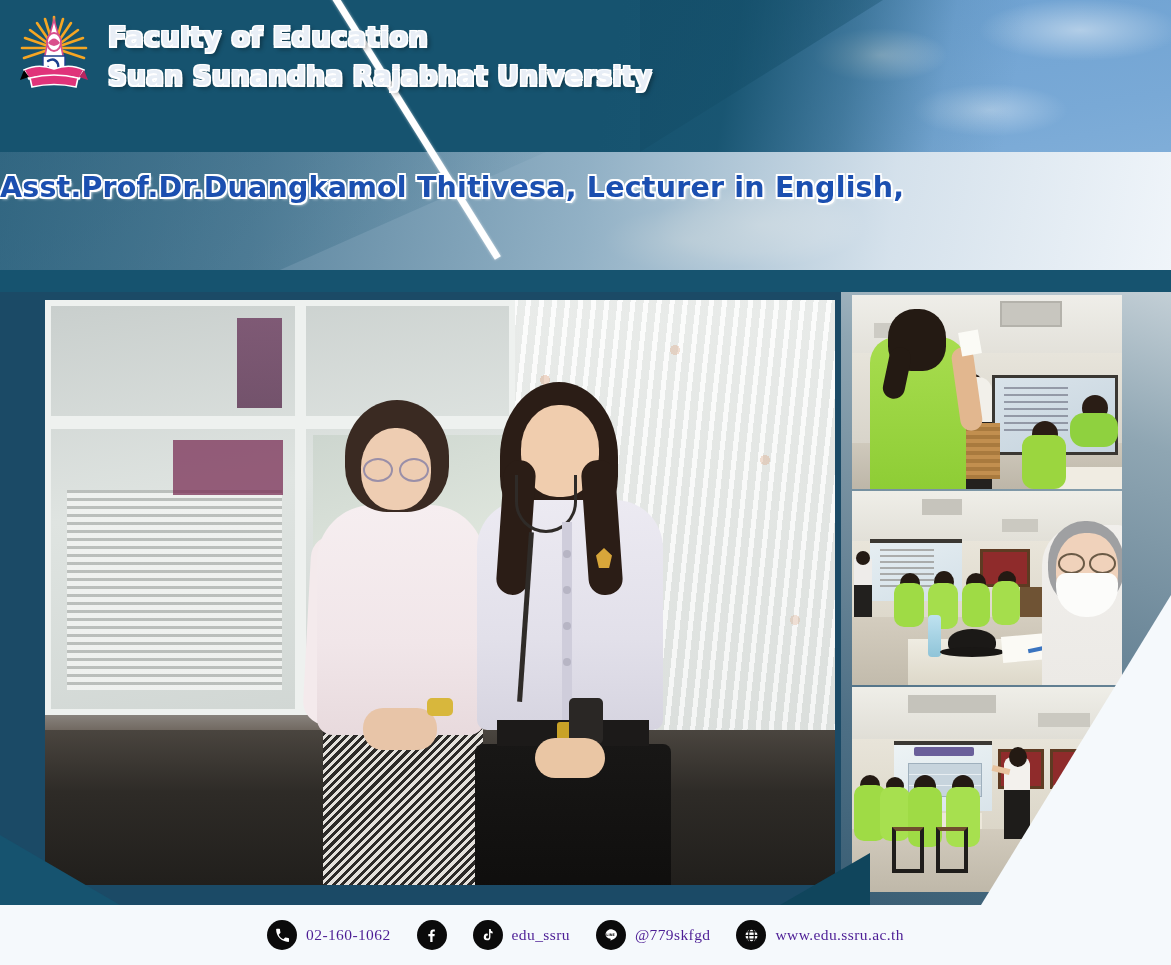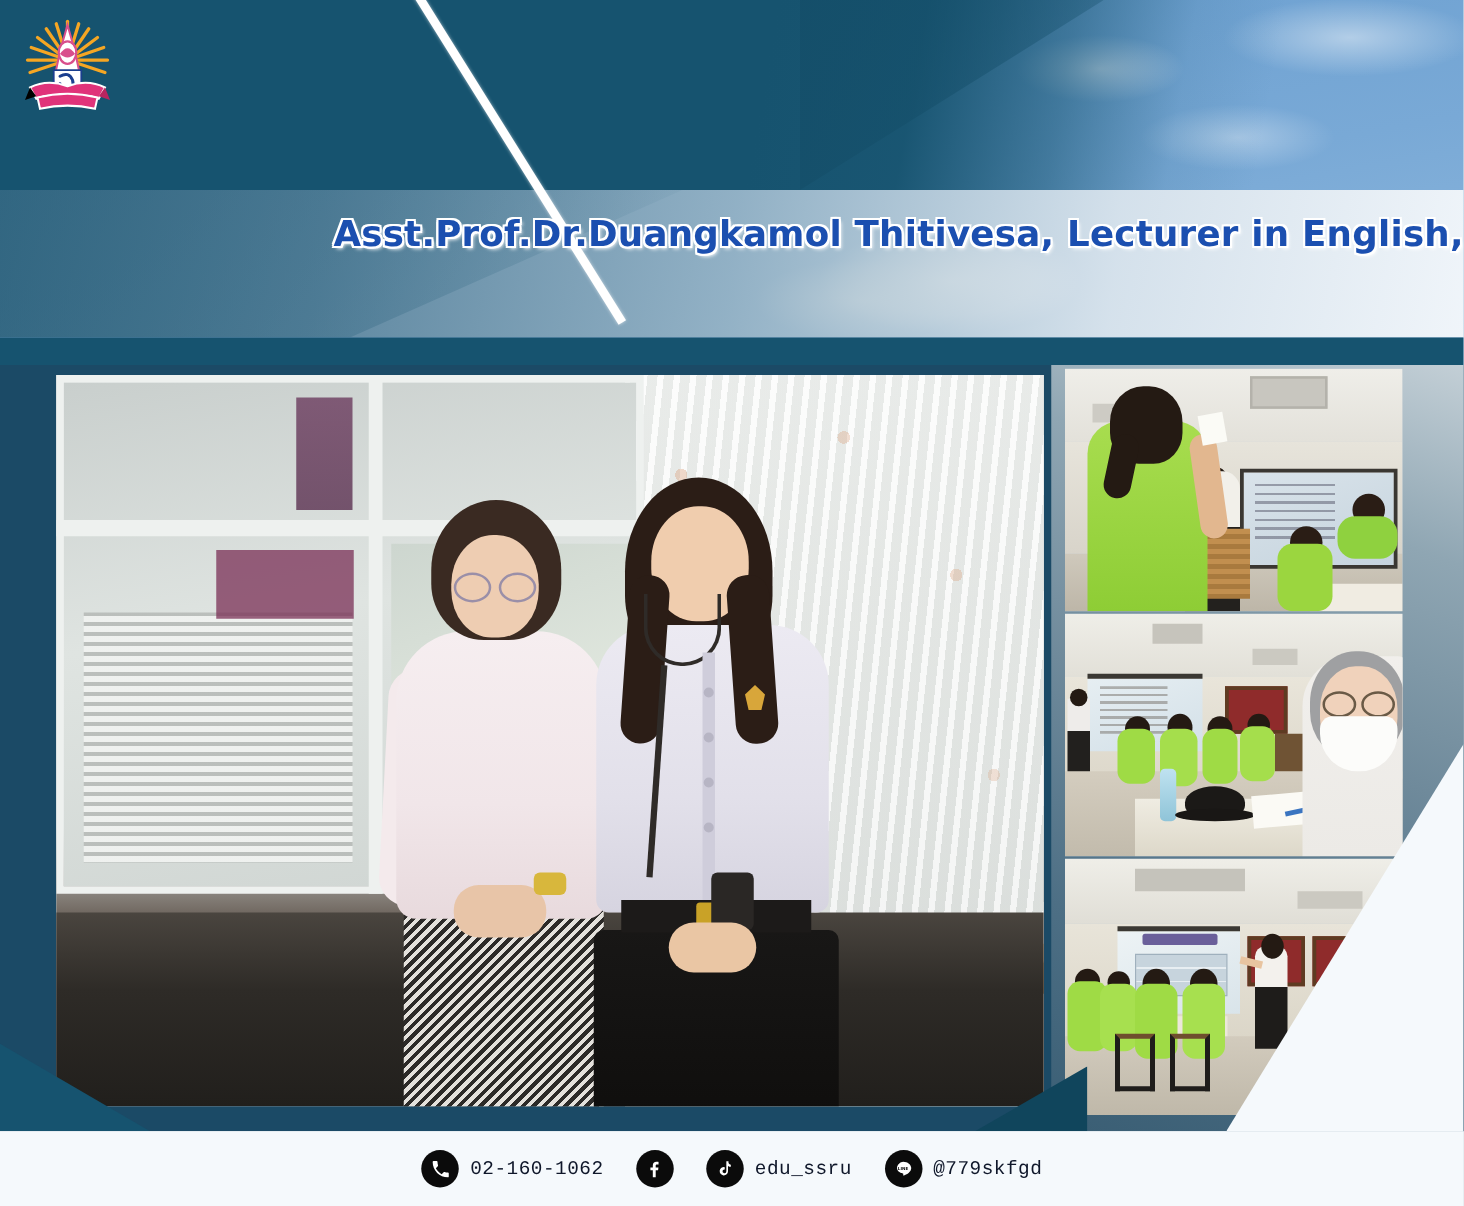--- a/index.html
+++ b/index.html
@@ -132,21 +132,21 @@
        0 0 2px #ffffff, 3px 3px 5px rgba(0,0,0,0.45);
     white-space: nowrap;
   }
   .brand-line.l2 { font-size: 26px; }
 
   
   .headline {
     position: absolute;
     left: 0; top: 163px;
     width: 1171px;
-    text-align: right;
+    text-align: left;
     z-index: 7;
     pointer-events: none;
   }
   .headline-line {
     font-family: "DejaVu Sans", sans-serif;
     font-weight: bold;
     font-size: 28.5px;
     line-height: 1.72;
     letter-spacing: 0.2px;
     color: #1B4FB0;
@@ -425,23 +425,23 @@
     width: 30px; height: 30px;
     border-radius: 50%;
     background: #0B0B0B;
     color: #ffffff;
     display: flex;
     align-items: center;
     justify-content: center;
     flex: 0 0 auto;
   }
   .ctext {
-    font-family: Liberation Mono, monospace;
+    font-family: Liberation Serif, serif;
     font-size: 15.5px;
-    color: #0f172a;
+    color: #4c1d95;
     letter-spacing: 0.4px;
     white-space: nowrap;
   }
   .ctext.thai { font-size: 16px; letter-spacing: 0; }
 </style>
 </head>
 <body>
 
 <div class="poster">
 
@@ -483,20 +483,24 @@
 
           <path d="M29 44 h22 v20 h-22 z" fill="#FFFFFF" stroke="#1B3F8F" stroke-width="1.4"></path>
           <path d="M34 49 q7 -4 10 3 q2 7 -5 8 q-6 1 -5 -5" fill="none" stroke="#1B3F8F" stroke-width="2.4" stroke-linecap="round"></path>
 
           <path d="M10 58 q14 -7 30 -1 q16 -6 30 1 l-5 9 q-12 -5 -25 0 q-13 -5 -25 0 z" fill="#E0337A" stroke="#FFFFFF" stroke-width="1.6"></path>
           <path d="M16 66 q24 -6 48 0 l-2 9 q-22 -5 -44 0 z" fill="#E0337A" stroke="#FFFFFF" stroke-width="1.6"></path>
           <path d="M10 58 l-4 10 l9 -3 z" fill="#B8२25E"></path>
           <path d="M70 58 l4 10 l-9 -3 z" fill="#B82560"></path>
         </g>
       </svg>
+    </div>
+    <div class="brand-text">
+      <div class="brand-line l1">Faculty of Education</div>
+      <div class="brand-line l2">Suan Sunandha Rajabhat University</div>
     </div>
   </div>
 
   <div class="headline">
     <div class="headline-line">Asst.Prof.Dr.Duangkamol Thitivesa, Lecturer in English,</div>
   </div>
 
   <div class="body-area">
 
     <div class="bg-photo-inner"></div>
@@ -686,15 +690,28 @@
     <div class="contact">
       <span class="cicon">
         <svg viewBox="0 0 24 24" width="19" height="19">
           <path d="M12 4.2c4.6 0 8.2 2.9 8.2 6.5 0 1.9-1 3.6-2.7 4.9-1.6 1.3-3.8 2.2-5.1 2.6-.5.15-.45-.2-.4-.45l.16-.95c.04-.25.07-.6-.33-.68-3.7-.5-6-2.95-6-5.44C5.8 7.1 9.4 4.2 12 4.2z" fill="#ffffff"></path>
           <text x="12" y="12.4" font-family="DejaVu Sans, sans-serif" font-size="4.2" font-weight="bold" fill="#0B0B0B" text-anchor="middle">LINE</text>
         </svg>
       </span>
       <span class="ctext">@779skfgd</span>
     </div>
 
+    <div class="contact">
+      <span class="cicon">
+        <svg viewBox="0 0 24 24" width="19" height="19" fill="none" stroke="#ffffff" stroke-width="1.5">
+          <circle cx="12" cy="12" r="8.4" fill="#ffffff" stroke="none"></circle>
+          <circle cx="12" cy="12" r="8.4" stroke="#0B0B0B"></circle>
+          <ellipse cx="12" cy="12" rx="3.6" ry="8.4" stroke="#0B0B0B"></ellipse>
+          <line x1="3.6" y1="12" x2="20.4" y2="12" stroke="#0B0B0B"></line>
+          <line x1="5" y1="7.4" x2="19" y2="7.4" stroke="#0B0B0B"></line>
+          <line x1="5" y1="16.6" x2="19" y2="16.6" stroke="#0B0B0B"></line>
+        </svg>
+      </span>
+      <span class="ctext">www.edu.ssru.ac.th</span>
+    </div>
 
   </div>
 </div>
 
 </body></html>

